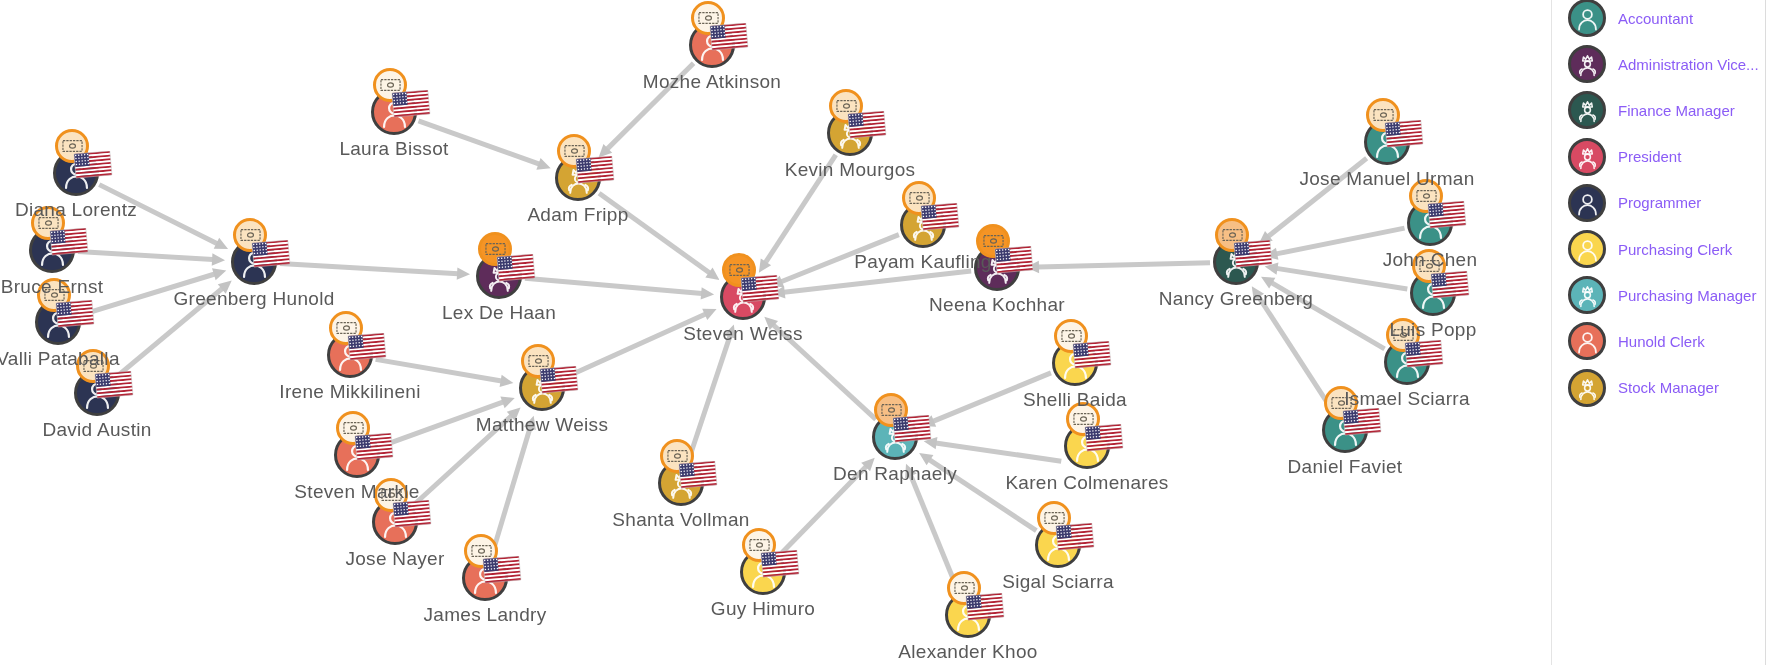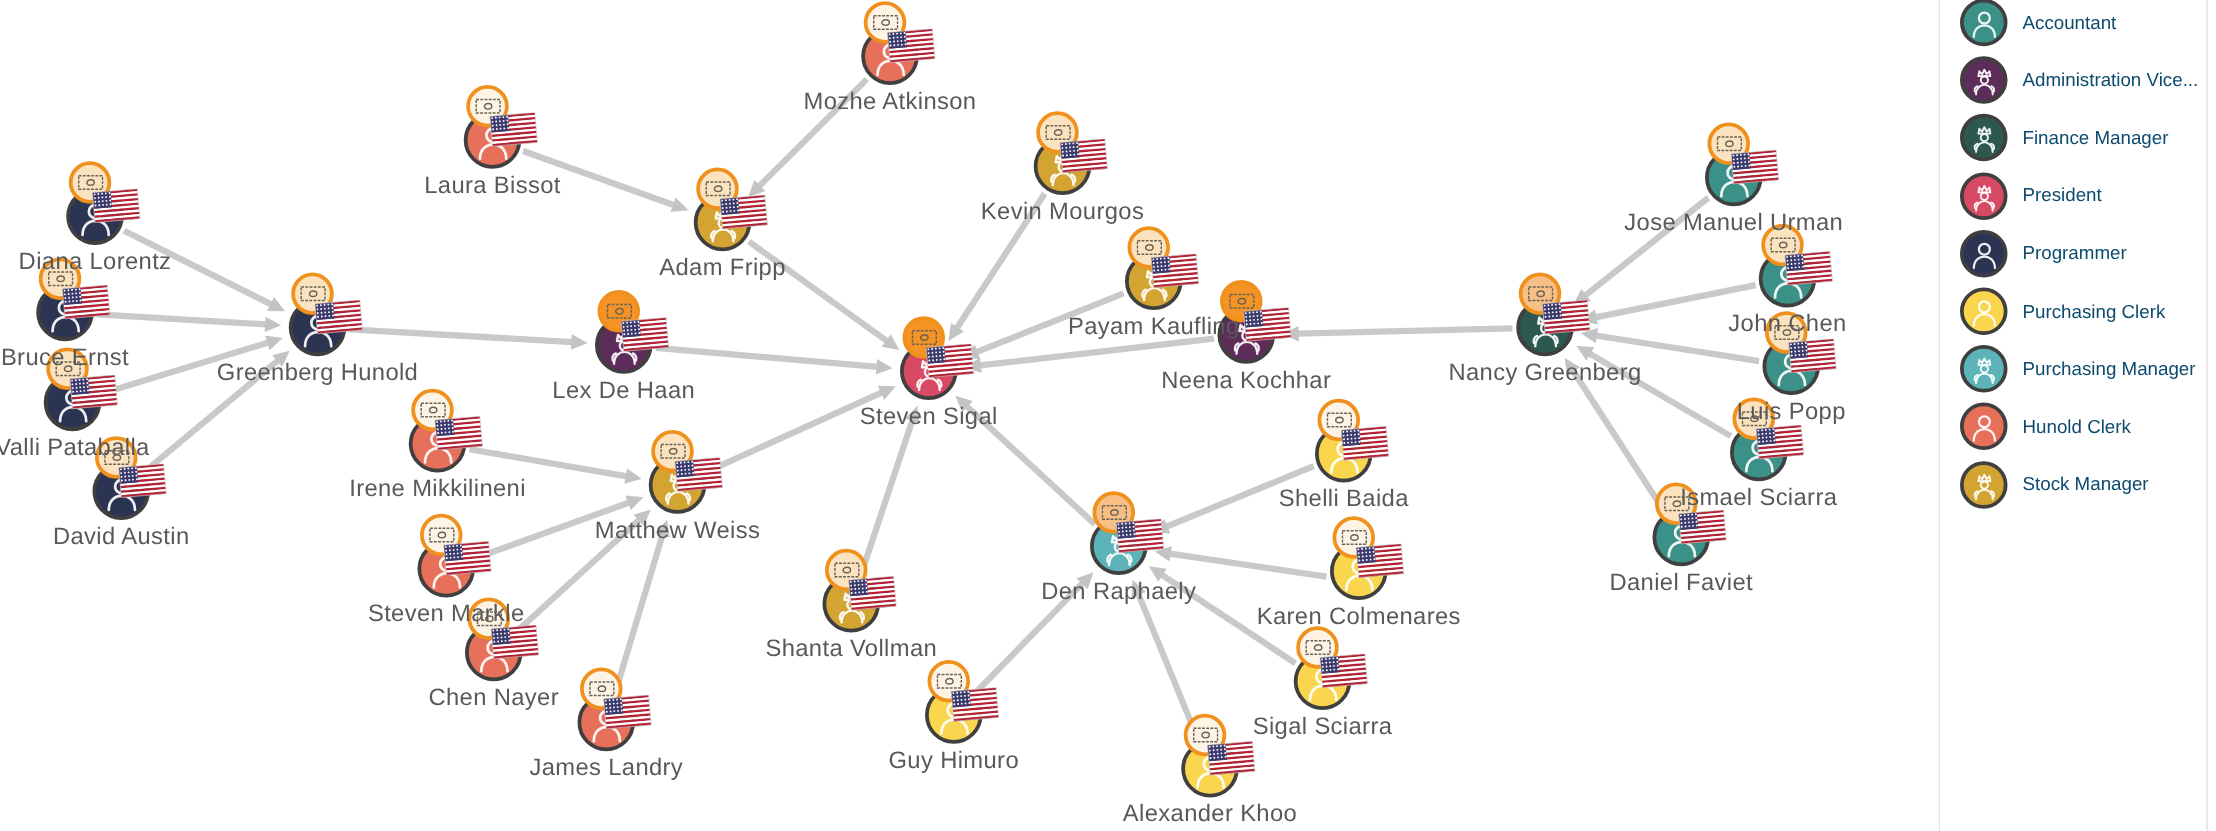--- a/index.html
+++ b/index.html
@@ -17,21 +17,21 @@
   .badge svg{width:21px;height:14px;}
   .flag{position:absolute;left:19px;top:1px;width:42px;height:28px;z-index:4;}
   .nlabel{position:absolute;top:49px;left:50%;transform:translateX(-50%);
           white-space:nowrap;font-size:19px;color:#595959;z-index:6;letter-spacing:.3px;}
   .legend{position:absolute;right:0;top:0;bottom:0;width:221px;background:#fff;
           border-left:1px solid #e4e4e4;z-index:10;}
   .lg-item{position:absolute;left:16px;display:flex;align-items:center;gap:12px;height:42px;}
   .lg-icon{width:38px;height:38px;border-radius:50%;border:3px solid #3f3f3f;
            box-sizing:border-box;display:flex;align-items:center;justify-content:center;flex:0 0 auto;}
   .lg-icon svg{width:25px;height:25px;margin-top:3px;}
-  .lg-label{font-size:15px;color:#0c4a6e;white-space:nowrap;}
+  .lg-label{font-size:15px;color:#8b5cf6;white-space:nowrap;}
   .scrollline{position:absolute;top:0;bottom:0;right:7px;width:1px;background:#dcdcdc;}
 </style>
 </head>
 <body>
 
 <div class="stage">
   <div id="graph" style="position:absolute;inset:0;">
     <svg id="edges" width="1773" height="665">
         <line x1="99.25510696599781" y1="184.6275534829989" x2="217.32848516900344" y2="243.66424258450172" stroke="#c9c9c9" stroke-width="5"></line>
         <polygon points="228.06161146100243,249.0308057305012 213.66133368590377,248.76247757320124 219.20678227010328,237.67158040480228" fill="#c3c3c3"></polygon>
@@ -692,21 +692,21 @@
                 <circle cx="13.6" cy="9.0" r=".75" fill="#fff"></circle>
                 <circle cx="16.6" cy="9.0" r=".75" fill="#fff"></circle>
                 <circle cx="4.6" cy="12.0" r=".75" fill="#fff"></circle>
                 <circle cx="7.6" cy="12.0" r=".75" fill="#fff"></circle>
                 <circle cx="10.6" cy="12.0" r=".75" fill="#fff"></circle>
                 <circle cx="13.6" cy="12.0" r=".75" fill="#fff"></circle>
                 <circle cx="16.6" cy="12.0" r=".75" fill="#fff"></circle>
                 <rect x="3" y="1.5" width="36" height="24.00" fill="none" stroke="#c9c9c9" stroke-width=".5"></rect>
               </g>
             </svg></div>
-          <div class="nlabel">Steven Sigal</div>
+          <div class="nlabel">Steven Weiss</div>
         </div>
         <div class="node" style="left: 900px; top: 202px;">
           <div class="badge" style="background:#fbe3c0">
             <svg viewBox="0 0 22 14" fill="none" stroke="#6a6355" stroke-width="1.2">
               <rect x="1" y="1.4" width="20" height="11.2" stroke-dasharray="2.4 1.1"></rect>
               <ellipse cx="11" cy="7" rx="3.1" ry="2.3"></ellipse>
             </svg>
           </div>
           <div class="avatar" style="background:#d4a433">
             <svg viewBox="0 0 24 24" fill="none" stroke="#ffffff" stroke-opacity=".92" stroke-width="1.5" stroke-linejoin="round" stroke-linecap="round">
@@ -1352,21 +1352,21 @@
                 <circle cx="13.6" cy="9.0" r=".75" fill="#fff"></circle>
                 <circle cx="16.6" cy="9.0" r=".75" fill="#fff"></circle>
                 <circle cx="4.6" cy="12.0" r=".75" fill="#fff"></circle>
                 <circle cx="7.6" cy="12.0" r=".75" fill="#fff"></circle>
                 <circle cx="10.6" cy="12.0" r=".75" fill="#fff"></circle>
                 <circle cx="13.6" cy="12.0" r=".75" fill="#fff"></circle>
                 <circle cx="16.6" cy="12.0" r=".75" fill="#fff"></circle>
                 <rect x="3" y="1.5" width="36" height="24.00" fill="none" stroke="#c9c9c9" stroke-width=".5"></rect>
               </g>
             </svg></div>
-          <div class="nlabel">Chen Nayer</div>
+          <div class="nlabel">Jose Nayer</div>
         </div>
         <div class="node" style="left: 462px; top: 555px;">
           <div class="badge" style="background:#fdf4e6">
             <svg viewBox="0 0 22 14" fill="none" stroke="#6a6355" stroke-width="1.2">
               <rect x="1" y="1.4" width="20" height="11.2" stroke-dasharray="2.4 1.1"></rect>
               <ellipse cx="11" cy="7" rx="3.1" ry="2.3"></ellipse>
             </svg>
           </div>
           <div class="avatar" style="background:#e7705a">
             <svg viewBox="0 0 24 24" fill="none" stroke="#ffffff" stroke-opacity=".92" stroke-width="1.7" stroke-linecap="round">
@@ -1630,21 +1630,21 @@
                 <circle cx="4.6" cy="12.0" r=".75" fill="#fff"></circle>
                 <circle cx="7.6" cy="12.0" r=".75" fill="#fff"></circle>
                 <circle cx="10.6" cy="12.0" r=".75" fill="#fff"></circle>
                 <circle cx="13.6" cy="12.0" r=".75" fill="#fff"></circle>
                 <circle cx="16.6" cy="12.0" r=".75" fill="#fff"></circle>
                 <rect x="3" y="1.5" width="36" height="24.00" fill="none" stroke="#c9c9c9" stroke-width=".5"></rect>
               </g>
             </svg></div>
           <div class="nlabel">Shelli Baida</div>
         </div>
-        <div class="node" style="left: 1064px; top: 434px;">
+        <div class="node" style="left: 1064px; top: 423px;">
           <div class="badge" style="background:#fdf4e6">
             <svg viewBox="0 0 22 14" fill="none" stroke="#6a6355" stroke-width="1.2">
               <rect x="1" y="1.4" width="20" height="11.2" stroke-dasharray="2.4 1.1"></rect>
               <ellipse cx="11" cy="7" rx="3.1" ry="2.3"></ellipse>
             </svg>
           </div>
           <div class="avatar" style="background:#fad64e">
             <svg viewBox="0 0 24 24" fill="none" stroke="#ffffff" stroke-opacity=".92" stroke-width="1.7" stroke-linecap="round">
               <circle cx="12" cy="7.1" r="4.2"></circle>
               <path d="M3.9 21.6 C3.9 15.1 8.6 12.7 12 12.7 C15.4 12.7 20.1 15.1 20.1 21.6"></path>

